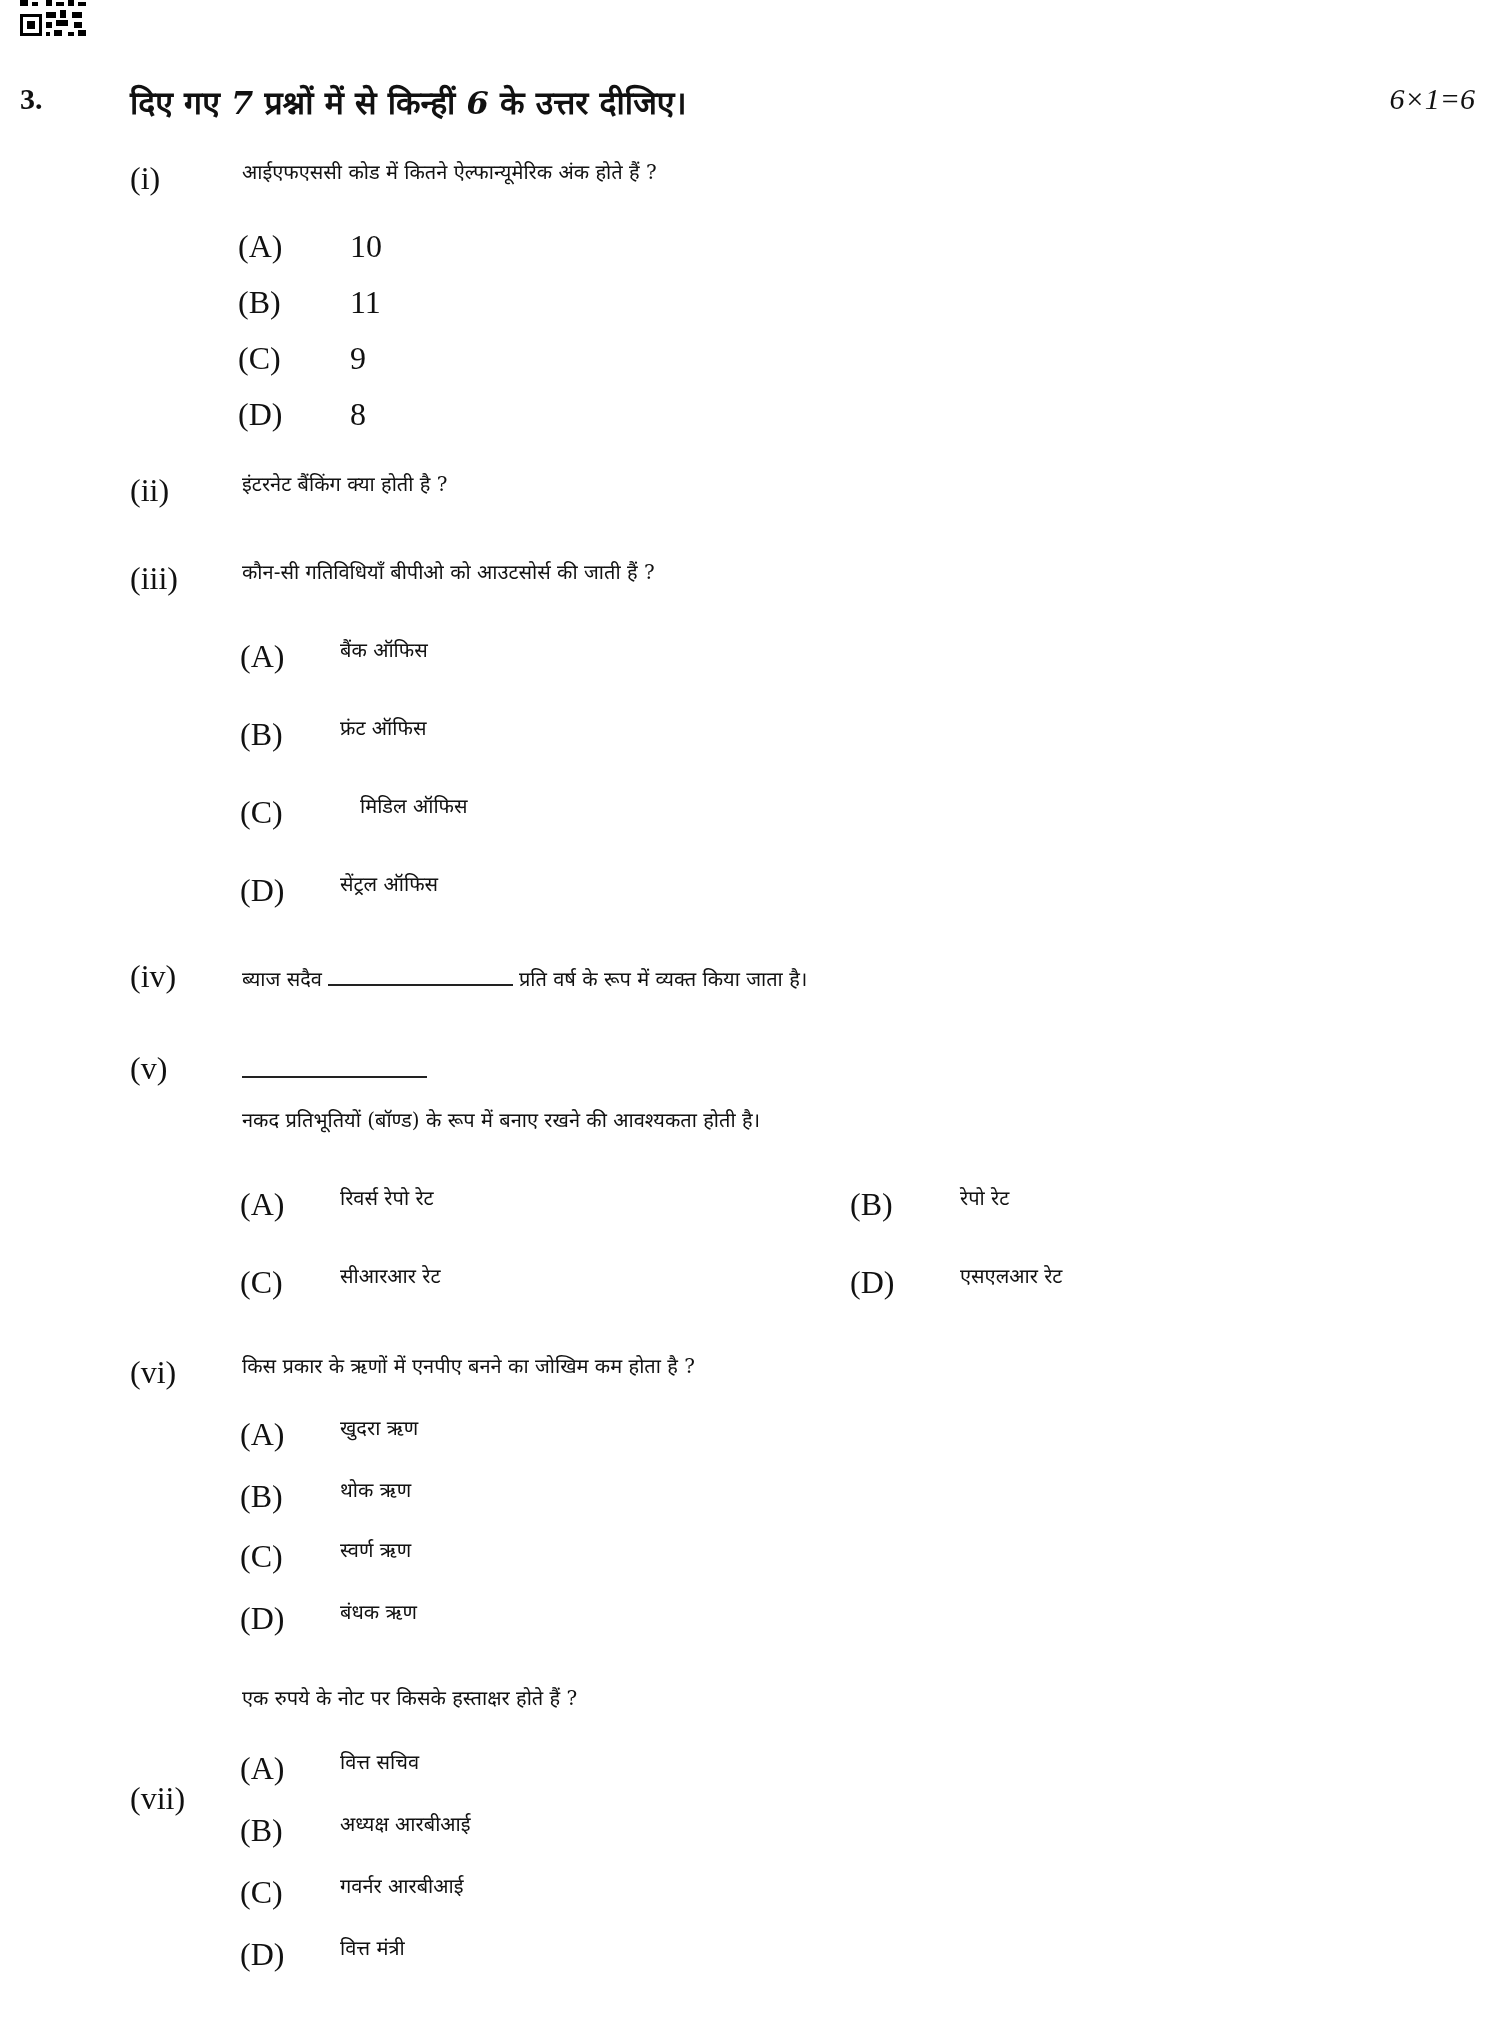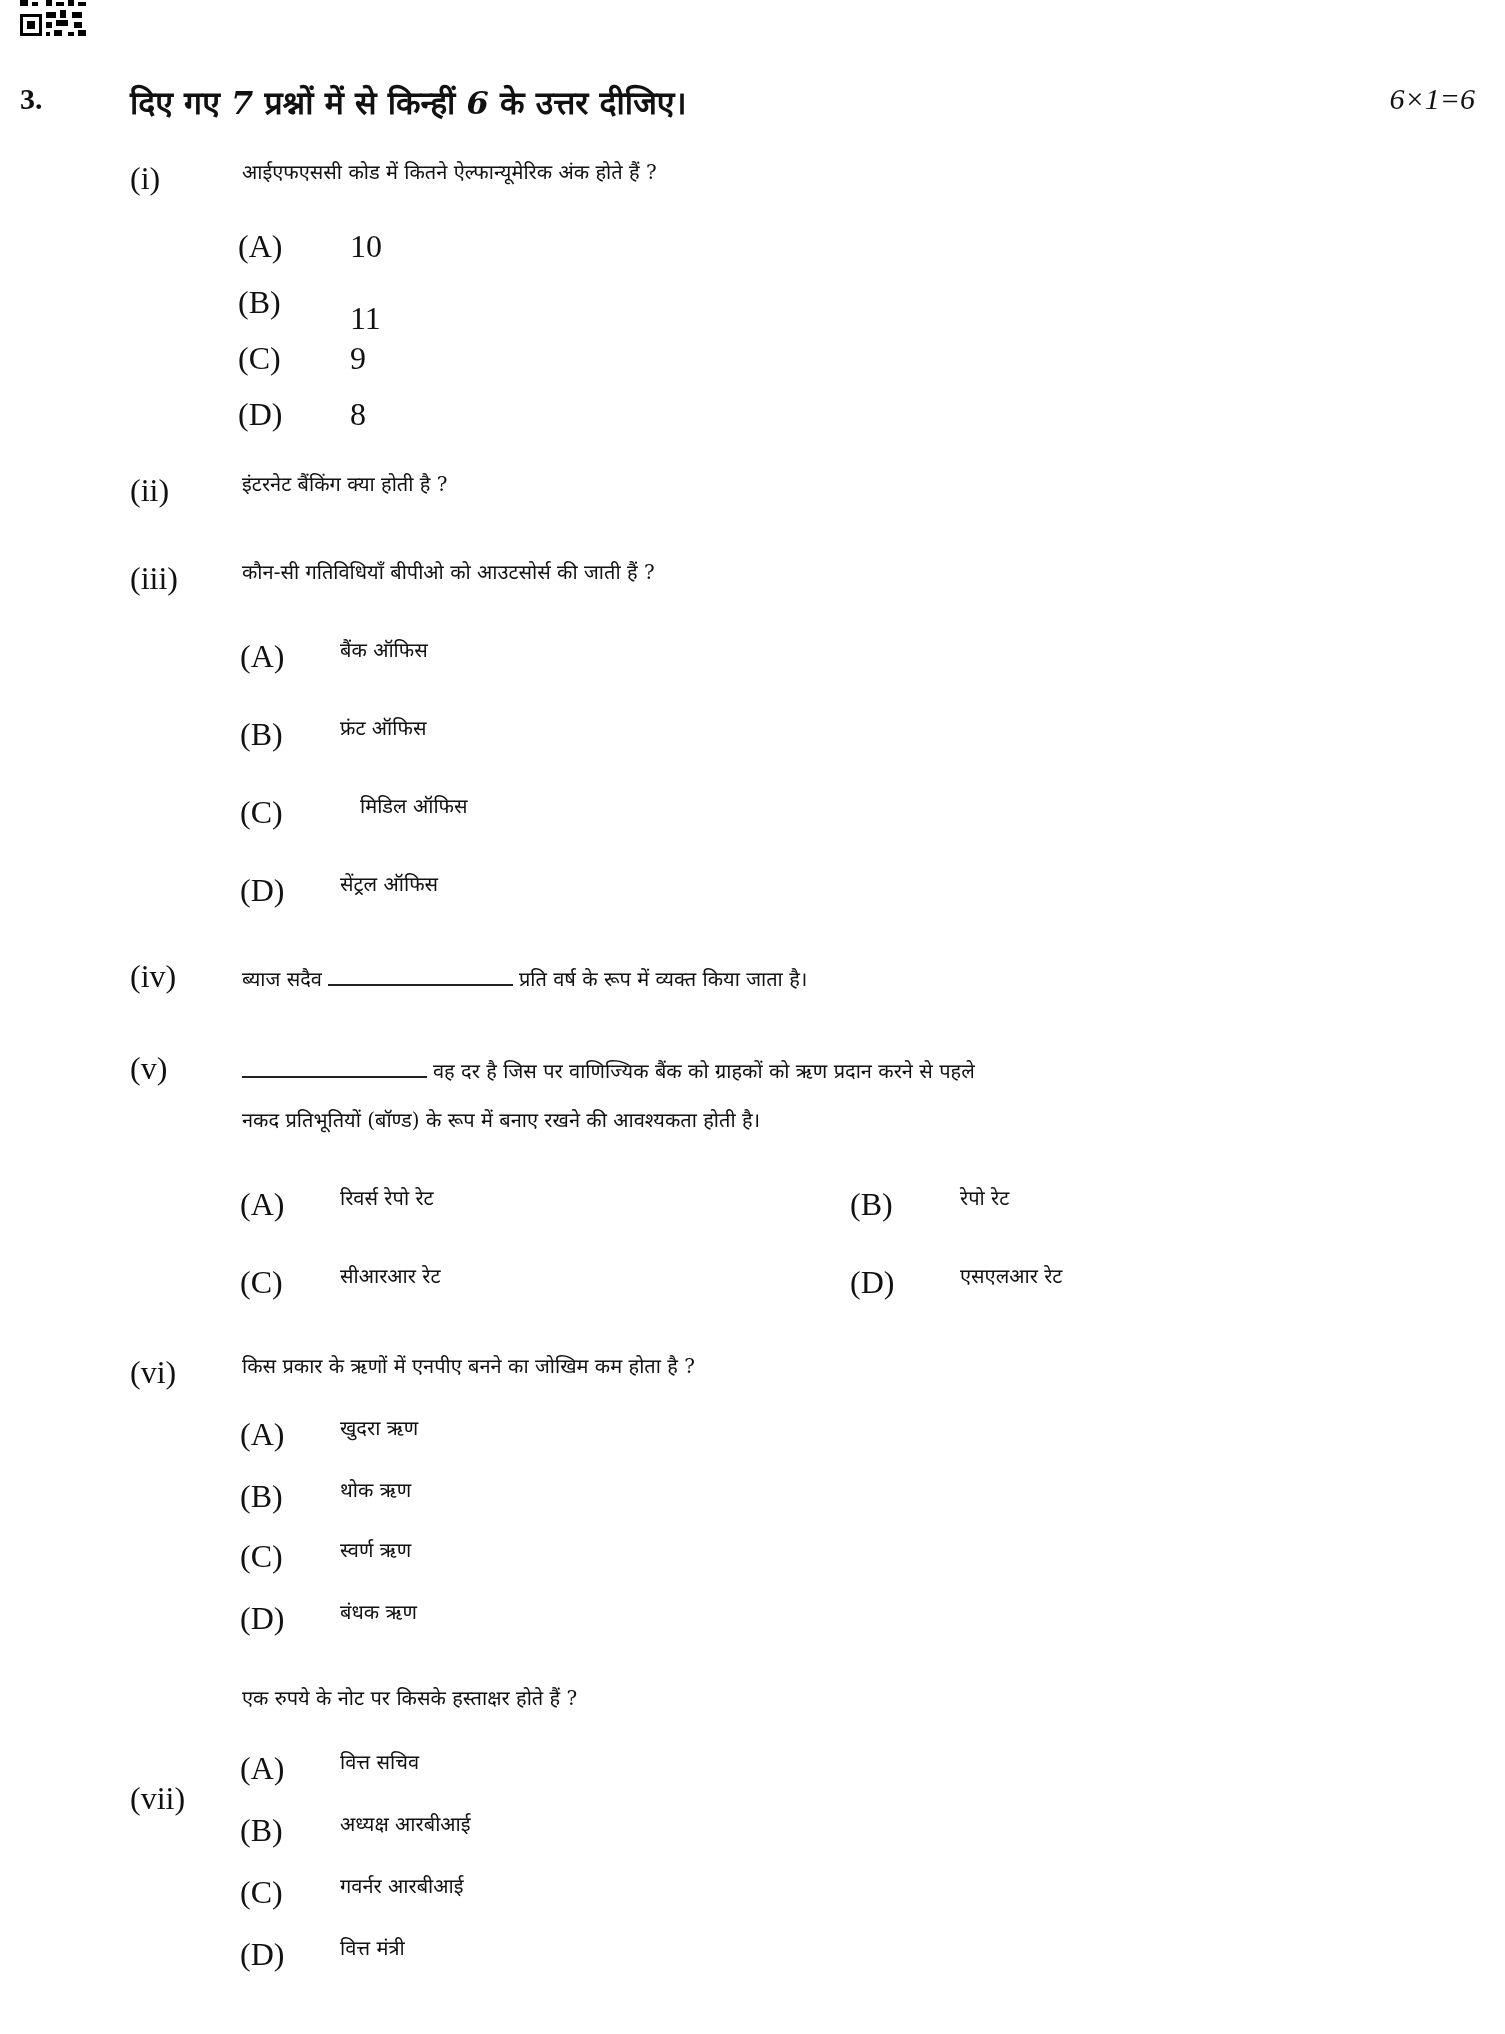--- a/index.html
+++ b/index.html
@@ -49,21 +49,21 @@
 
 <div class="abs qnum">3.</div>
 <div class="abs qtitle"><span>दिए गए </span><b>7</b><span> प्रश्नों में से किन्हीं </span><b>6</b><span> के उत्तर दीजिए।</span></div>
 <div class="abs marks">6×1=6</div>
 
 <div class="abs sublabel" style="top:160px">(i)</div>
 <div class="abs subq" style="top:158px">आईएफएससी कोड में कितने ऐल्फान्यूमेरिक अंक होते हैं ?</div>
 <div class="abs optl" style="left:238px;top:228px">(A)</div>
 <div class="abs optl" style="left:350px;top:228px">10</div>
 <div class="abs optl" style="left:238px;top:284px">(B)</div>
-<div class="abs optl" style="left:350px;top:300px">11</div>
+<div class="abs optl" style="left:350px;top:284px">11</div>
 <div class="abs optl" style="left:238px;top:340px">(C)</div>
 <div class="abs optl" style="left:350px;top:340px">9</div>
 <div class="abs optl" style="left:238px;top:396px">(D)</div>
 <div class="abs optl" style="left:350px;top:396px">8</div>
 
 <div class="abs sublabel" style="top:472px">(ii)</div>
 <div class="abs subq" style="top:470px">इंटरनेट बैंकिंग क्या होती है ?</div>
 
 <div class="abs sublabel" style="top:560px">(iii)</div>
 <div class="abs subq" style="top:558px">कौन-सी गतिविधियाँ बीपीओ को आउटसोर्स की जाती हैं ?</div>
@@ -73,21 +73,21 @@
 <div class="abs optt" style="left:340px;top:714px">फ्रंट ऑफिस</div>
 <div class="abs optl" style="left:240px;top:794px">(C)</div>
 <div class="abs optt" style="left:360px;top:792px">मिडिल ऑफिस</div>
 <div class="abs optl" style="left:240px;top:872px">(D)</div>
 <div class="abs optt" style="left:340px;top:870px">सेंट्रल ऑफिस</div>
 
 <div class="abs sublabel" style="top:958px">(iv)</div>
 <div class="abs subq" style="top:956px"><span>ब्याज सदैव</span><span class="blank"></span><span>प्रति वर्ष के रूप में व्यक्त किया जाता है।</span></div>
 
 <div class="abs sublabel" style="top:1050px">(v)</div>
-<div class="abs subq" style="top:1048px"><span class="blank" style="margin-left:0"></span><span>वह दर है जिस पर वाणिज्यिक बैंक को ग्राहकों को ऋण प्रदान करने से पहले</span></div>
+<div class="abs subq" style="top:1048px"><span class="blank" style="margin-left:0"></span></div>
 <div class="abs subq" style="top:1106px">नकद प्रतिभूतियों (बॉण्ड) के रूप में बनाए रखने की आवश्यकता होती है।</div>
 <div class="abs optl" style="left:240px;top:1186px">(A)</div>
 <div class="abs optt" style="left:340px;top:1184px">रिवर्स रेपो रेट</div>
 <div class="abs optl" style="left:850px;top:1186px">(B)</div>
 <div class="abs optt" style="left:960px;top:1184px">रेपो रेट</div>
 <div class="abs optl" style="left:240px;top:1264px">(C)</div>
 <div class="abs optt" style="left:340px;top:1262px">सीआरआर रेट</div>
 <div class="abs optl" style="left:850px;top:1264px">(D)</div>
 <div class="abs optt" style="left:960px;top:1262px">एसएलआर रेट</div>
 

